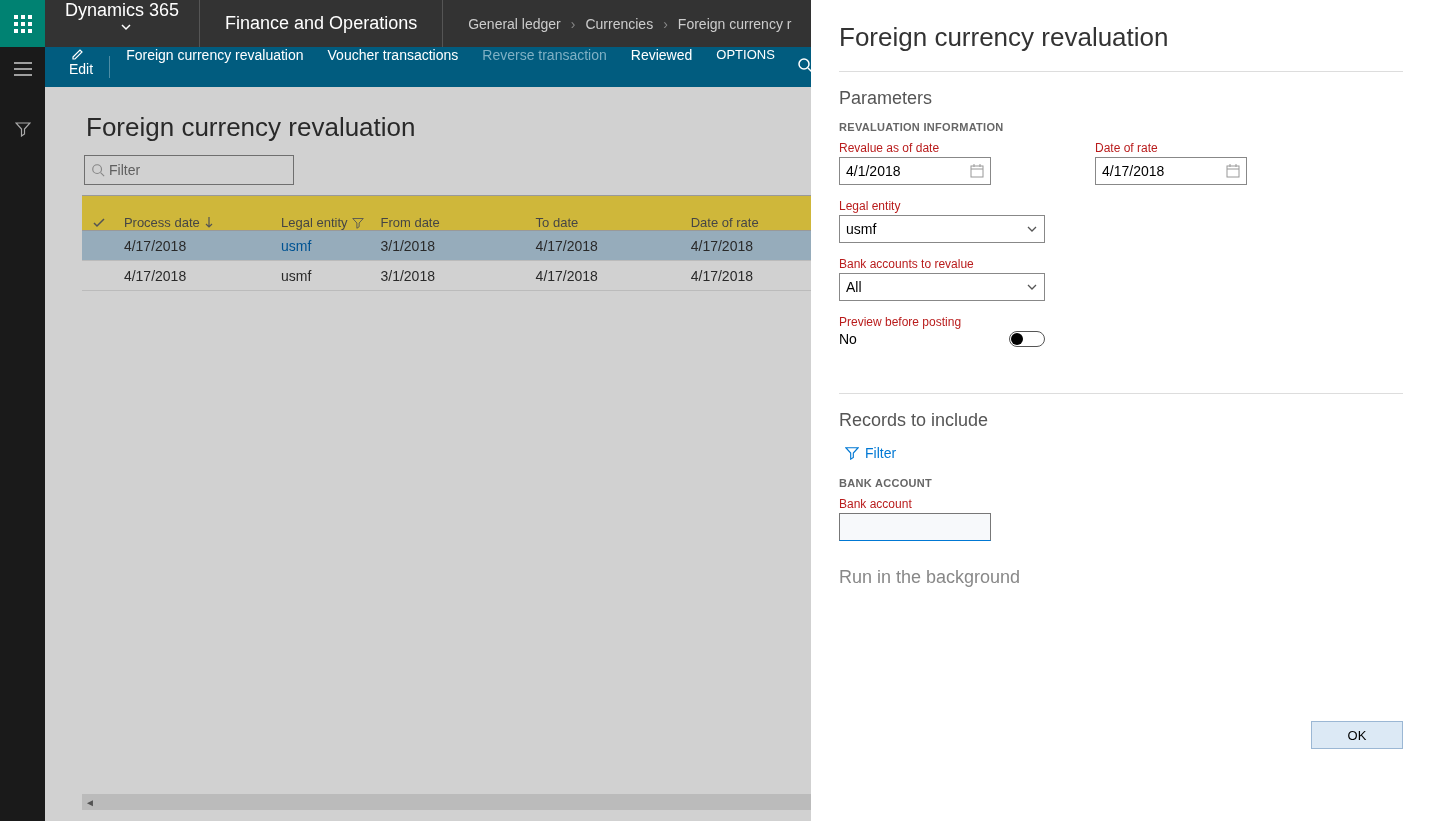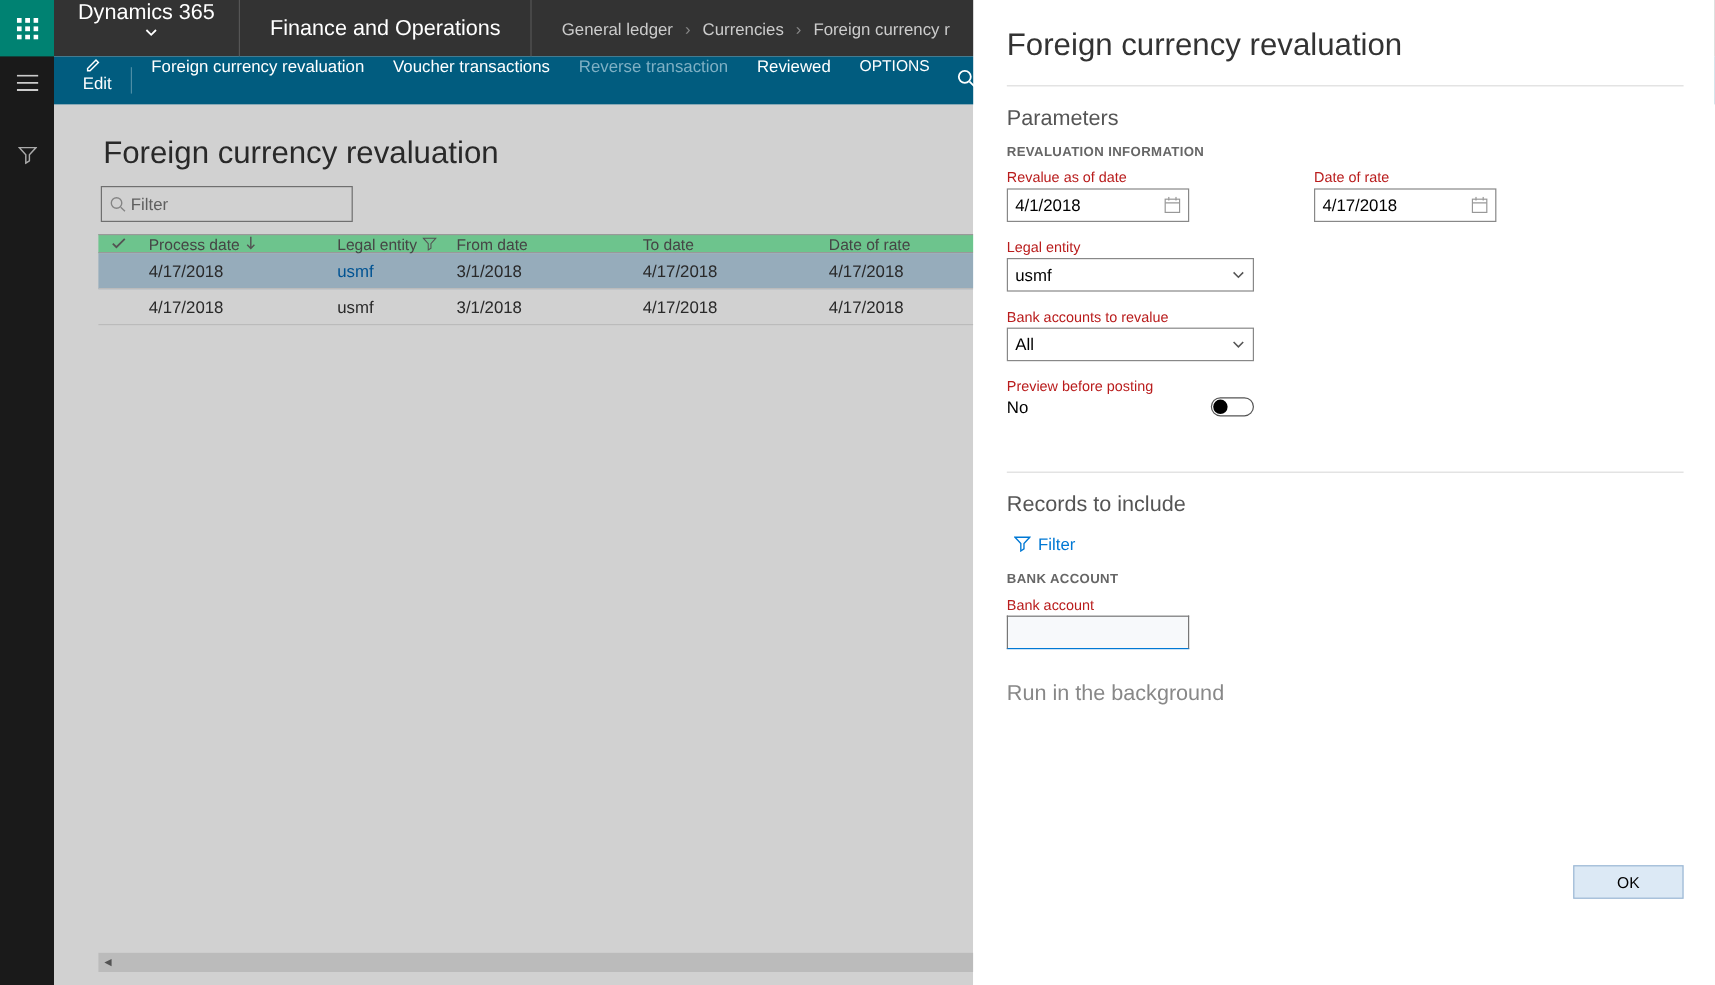--- a/index.html
+++ b/index.html
@@ -27,21 +27,21 @@
 
 .dim-overlay { position:absolute; left:45px; top:87px; width:766px; height:734px; background:rgba(0,0,0,0.18); z-index:5; pointer-events:none; }
 
 .maincontent { position:absolute; left:82px; top:100px; width:1320px; height:710px; background:#fff; }
 .maincontent .page-title { font-size:26px; font-weight:300; color:#333; margin:12px 0 12px 4px; }
 .filterbox { width:210px; height:30px; border:1px solid #888; display:flex; align-items:center; padding:0 6px; margin:6px 0 10px 2px; background:#fff; }
 .filterbox input { border:none; outline:none; font-size:14px; flex:1; background:transparent; }
 .filterbox svg { margin-right:4px; opacity:.6; }
 
 .grid { width:730px; }
-.grid-header { height:16px; background:#86efac; border-top:1px solid #bbb; border-bottom:1px solid #bbb; display:flex; align-items:center; font-size:13px; color:#555; }
+.grid-header { height:36px; background:#fde047; border-top:1px solid #bbb; border-bottom:1px solid #bbb; display:flex; align-items:flex-end; font-size:13px; color:#555; }
 .grid-header .col { padding:0 8px; display:flex; align-items:center; }
 .grid-row { height:30px; display:flex; align-items:center; font-size:14px; color:#333; border-bottom:1px solid #e5e5e5; }
 .grid-row.selected { background:#b7d2e5; }
 .grid-row .col { padding:0 8px; }
 .col.chk { width:34px; justify-content:center; }
 .col.c1 { width:158px; }
 .col.c2 { width:100px; }
 .col.c3 { width:156px; }
 .col.c4 { width:156px; }
 .col.c5 { width:130px; }

